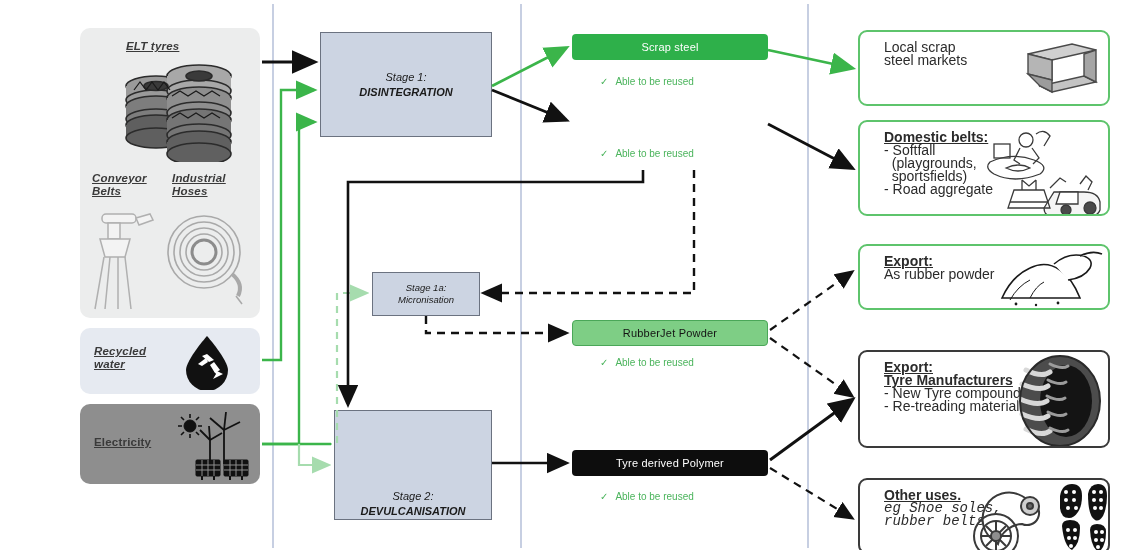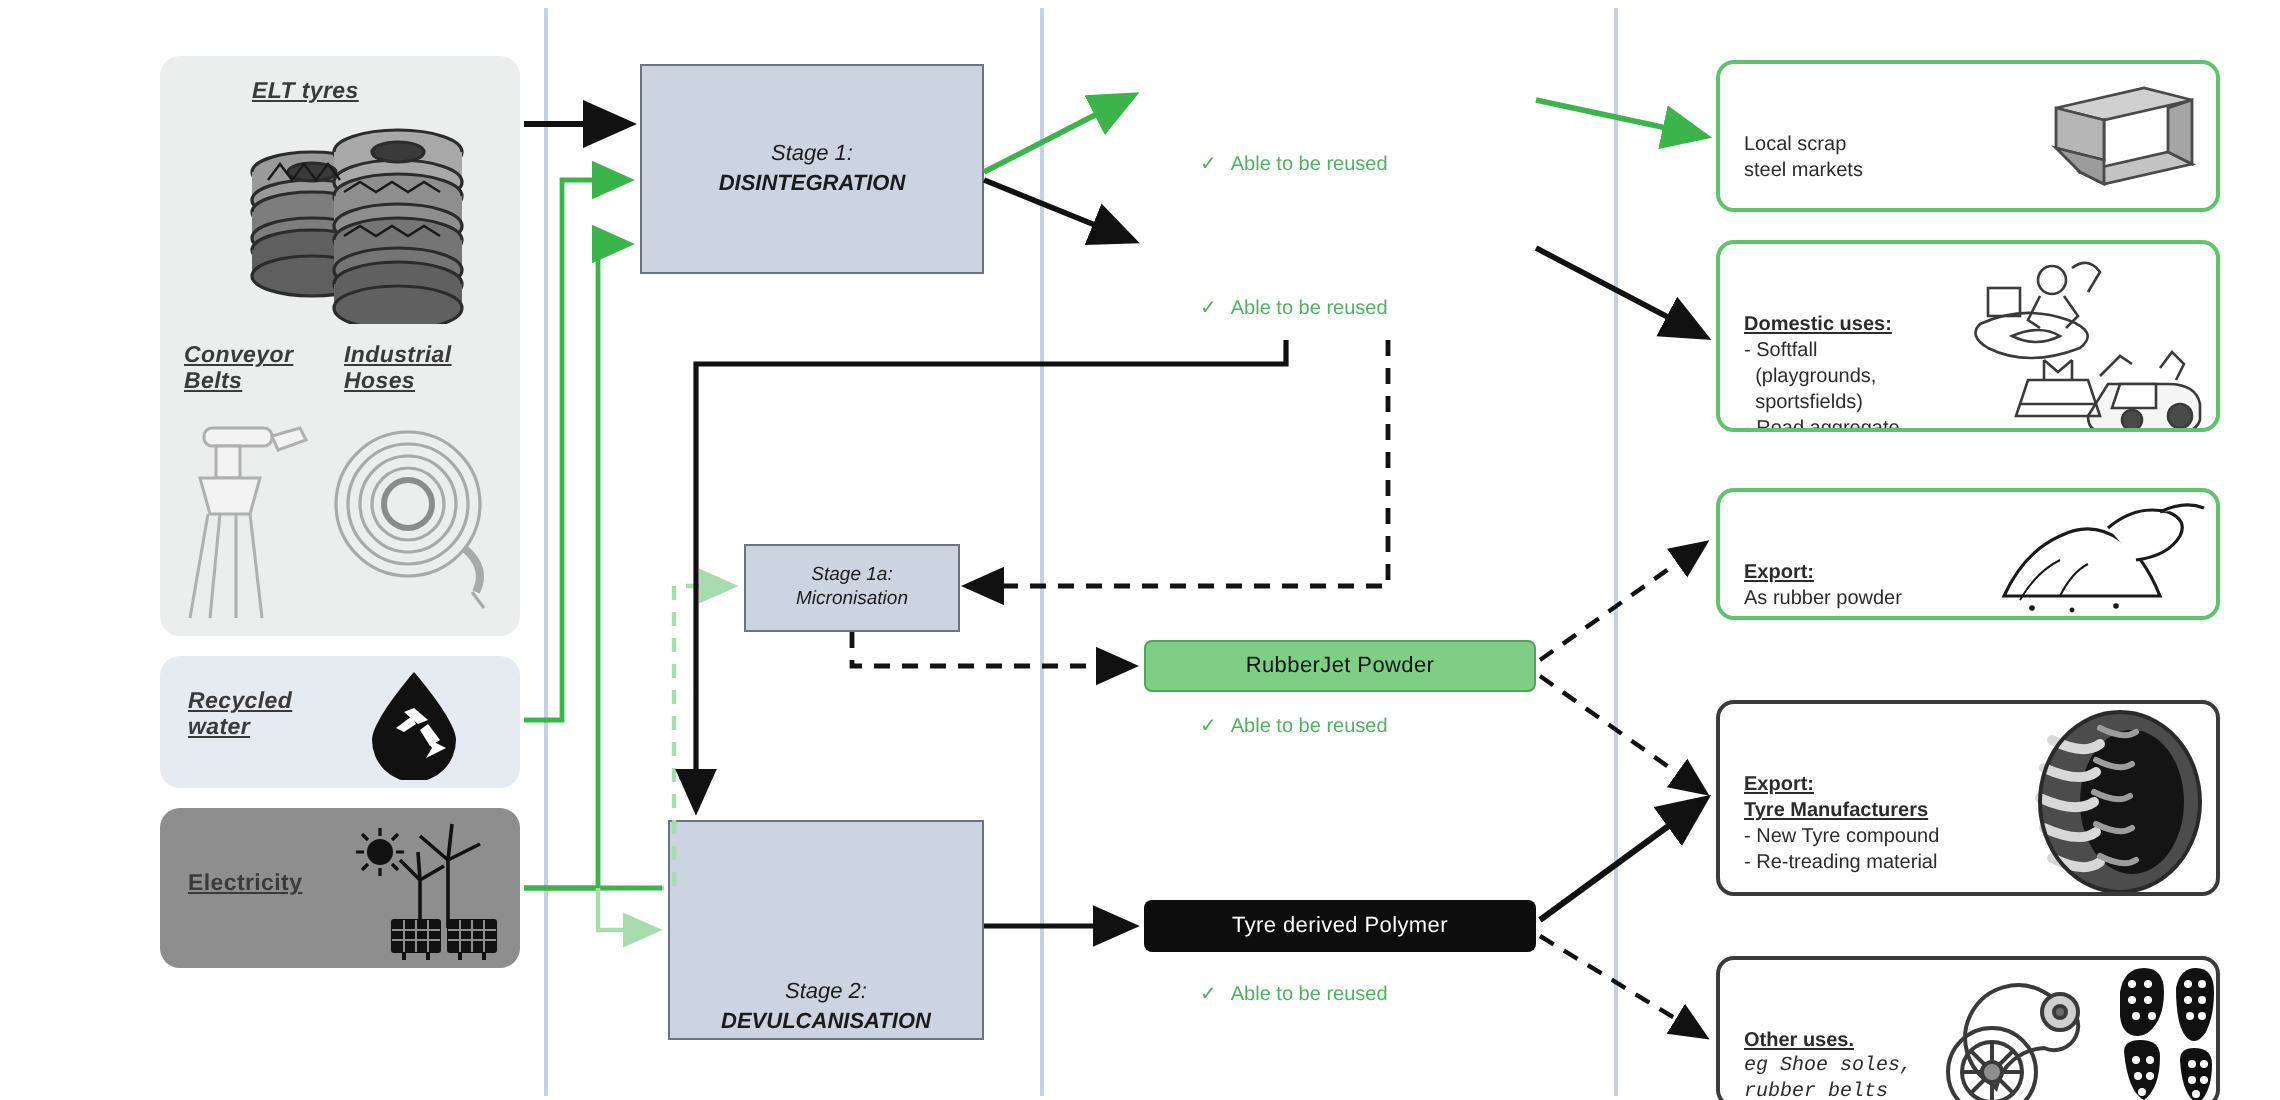--- a/index.html
+++ b/index.html
@@ -31,21 +31,21 @@
   .prod-light{background:#7ece85;color:#141414;border:1px solid #4aa758;}
   .prod-black{background:#0d0d0d;color:#ffffff;}
 
   .reuse{position:absolute;font-size:10px;color:#4bb45c;white-space:nowrap;}
   .reuse .tick{margin-right:7px;}
 
   .out{position:absolute;box-sizing:border-box;border-radius:9px;background:#fff;
     overflow:hidden;}
   .out.green{border:2px solid #5ec46c;}
   .out.dark{border:2px solid #3a3a3a;}
-  .out-text{position:absolute;left:12px;top:9px;font-size:10px;color:#2b2b2b;line-height:13px;margin-top:25px;}
+  .out-text{position:absolute;left:24px;top:9px;font-size:14px;color:#2b2b2b;line-height:13px;}
   .out-text .hd{font-weight:700;text-decoration:underline;}
   .out-text .it{font-style:italic;font-family:Liberation Mono, monospace;}
   .out-text ul{margin:0;padding:0;list-style:none;}
   .out-text li{white-space:nowrap;}
   .art{position:absolute;}
 </style>
 </head>
 <body>
 
 <div id="stage">
@@ -174,20 +174,23 @@
     </div>
   </div>
 
   <div class="node stage-box stage-t1" style="left:334px;top:410px;width:158px;height:110px;align-items:flex-end;">
     <div>
       <div>Stage 2:</div>
       <div style="font-weight:700">DEVULCANISATION</div>
     </div>
   </div>
 
+  <div class="node prod prod-dark" style="left:572px;top:34px;width:196px;height:26px;">
+    <span>Scrap steel</span>
+  </div>
   <div class="reuse" style="left:600px;top:76px;">
     <span class="tick">✓</span><span>Able to be reused</span>
   </div>
 
   <div class="reuse" style="left:600px;top:148px;">
     <span class="tick">✓</span><span>Able to be reused</span>
   </div>
 
   <div class="node prod prod-light" style="left:572px;top:320px;width:196px;height:26px;">
     <span>RubberJet Powder</span>
@@ -215,21 +218,21 @@
         <path d="M18 14 L42 20 L42 40 L18 34 z" fill="#b5b5b5"></path>
         <path d="M30 46 L74 36 L86 42 L42 52 z" fill="#c4c4c4"></path>
         <path d="M18 34 L30 46 L42 52 L42 40 z" fill="#9c9c9c"></path>
         <path d="M86 10 L86 42 L74 36 L74 14 z" fill="#a5a5a5"></path>
       </g>
     </svg>
   </div>
 
   <div class="out green" style="left:858px;top:120px;width:252px;height:96px;">
     <div class="out-text">
-      <div class="hd">Domestic uses:</div>
+      <div class="hd">Domestic belts:</div>
       <ul>
         <li>-&nbsp;<span>Softfall</span></li>
         <li>&nbsp;&nbsp;<span>(playgrounds,</span></li>
         <li>&nbsp;&nbsp;<span>sportsfields)</span></li>
         <li>-&nbsp;<span>Road aggregate</span></li>
       </ul>
     </div>
     <svg class="art" style="left:124px;top:6px;" width="126" height="86" viewBox="0 0 126 86">
       <g stroke="#3a3a3a" stroke-width="1.3" fill="none">
         <circle cx="42" cy="12" r="7"></circle>

